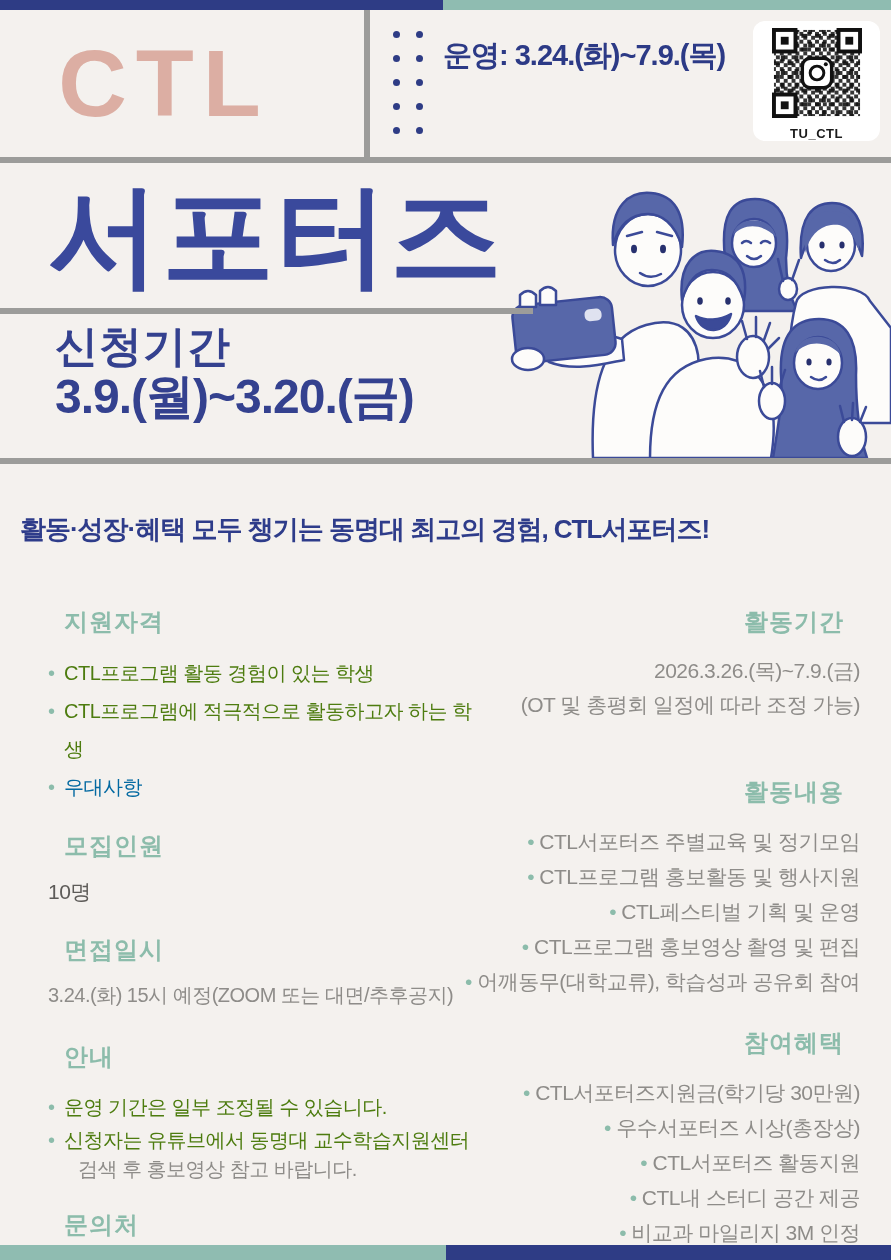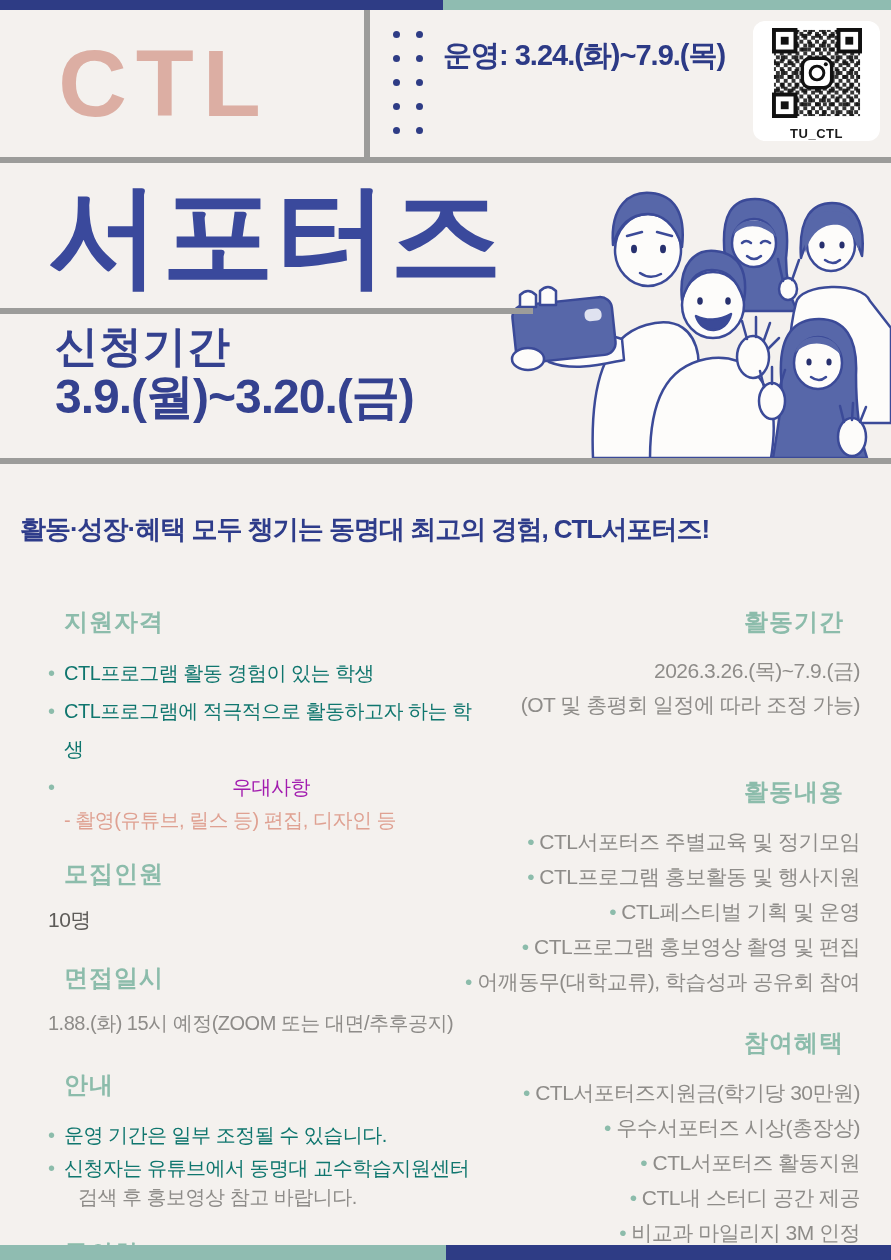--- a/index.html
+++ b/index.html
@@ -62,23 +62,23 @@
   .headline{
     position:absolute;left:0;top:512px;width:729px;text-align:center;
     font-size:26px;font-weight:800;color:#2e3c8a;letter-spacing:-1px;
   }
   
   .col{position:absolute;top:590px;width:430px;}
   .col-left{left:48px;text-align:left;}
   .col-right{right:31px;text-align:right;}
   h3.sec-title{margin:16px;font-size:24px;font-weight:800;color:#8cbcab;letter-spacing:1px;}
   .body-text{font-size:20px;color:#8e8c89;letter-spacing:-0.5px;}
-  .li{position:relative;font-size:20px;color:#0f766e;letter-spacing:-0.5px;line-height:38px;padding-left:16px;}
+  .li{position:relative;font-size:20px;color:#4d7c0f;letter-spacing:-0.5px;line-height:38px;padding-left:16px;}
   .li::before{content:"\2022";color:#8cbcab;position:absolute;left:0;}
-  .li.salmon{color:#a21caf;text-align:center;}
+  .li.salmon{color:#0369a1;}
   .sub{font-size:20px;color:#dfa192;letter-spacing:-0.5px;line-height:28px;padding-left:16px;}
   .li-r{font-size:21px;color:#8e8c89;letter-spacing:-0.5px;line-height:35px;}
   .li-r::before{content:"\2022\00a0";color:#8cbcab;}
   .value-dark{font-size:21px;color:#5d5b58;letter-spacing:-0.5px;}
   .cont-line{font-size:20px;color:#8e8c89;letter-spacing:-0.5px;padding-left:30px;line-height:28px;}
   .mt10{margin-top:10px;} .mt6{margin-top:6px;}
   .sp-q{margin-top:8px;}  .sp-recruit{margin-top:24px;} .sp-interview{margin-top:28px;}
   .sp-notice{margin-top:32px;} .sp-contact{margin-top:26px;}
   .sp-activities{margin-top:54px;} .sp-benefits{margin-top:28px;}
   .period-lines{margin-top:8px;font-size:21px;color:#8e8c89;letter-spacing:-0.5px;line-height:34px;}
@@ -243,31 +243,30 @@
 
   <div class="headline">활동·성장·혜택 모두 챙기는 동명대 최고의 경험, CTL서포터즈!</div>
 
   <div class="col col-left">
     <section>
       <h3 class="sec-title">지원자격</h3>
       <div class="sp-q"></div>
       <div class="li">CTL프로그램 활동 경험이 있는 학생</div>
       <div class="li">CTL프로그램에 적극적으로 활동하고자 하는 학생</div>
       <div class="li salmon">우대사항</div>
-      <div class="sub">- 촬영(유튜브, 릴스 등) 편집, 디자인 등</div>
     </section>
 
     <section class="sp-recruit">
       <h3 class="sec-title">모집인원</h3>
       <div class="value-dark mt6">10명</div>
     </section>
 
     <section class="sp-interview">
       <h3 class="sec-title">면접일시</h3>
-      <div class="body-text mt6">1.88.(화) 15시 예정(ZOOM 또는 대면/추후공지)</div>
+      <div class="body-text mt6">3.24.(화) 15시 예정(ZOOM 또는 대면/추후공지)</div>
     </section>
 
     <section class="sp-notice">
       <h3 class="sec-title">안내</h3>
       <div class="mt6"></div>
       <div class="li" style="line-height:36px">운영 기간은 일부 조정될 수 있습니다.</div>
       <div class="li" style="line-height:30px">신청자는 유튜브에서 동명대 교수학습지원센터</div>
       <div class="cont-line">검색 후 홍보영상 참고 바랍니다.</div>
     </section>
 

